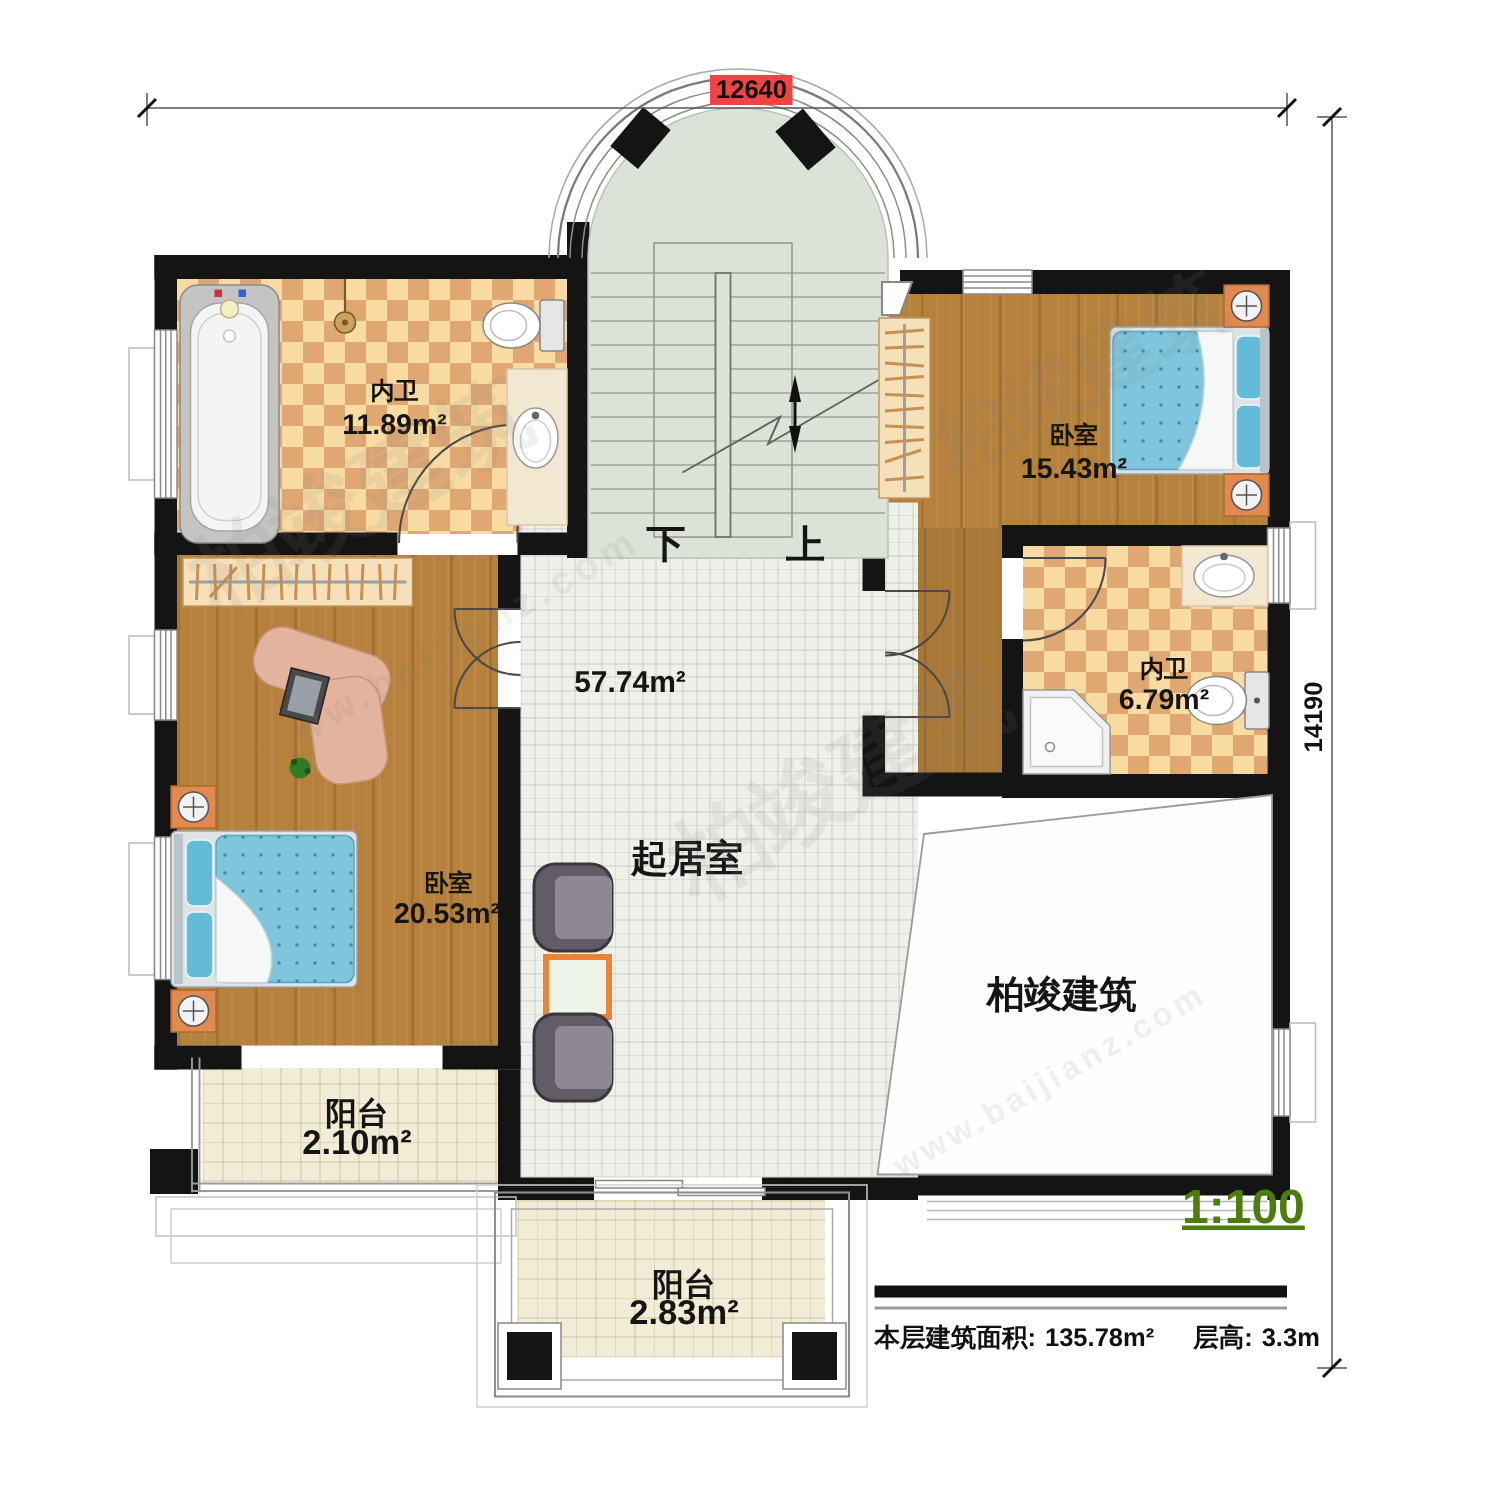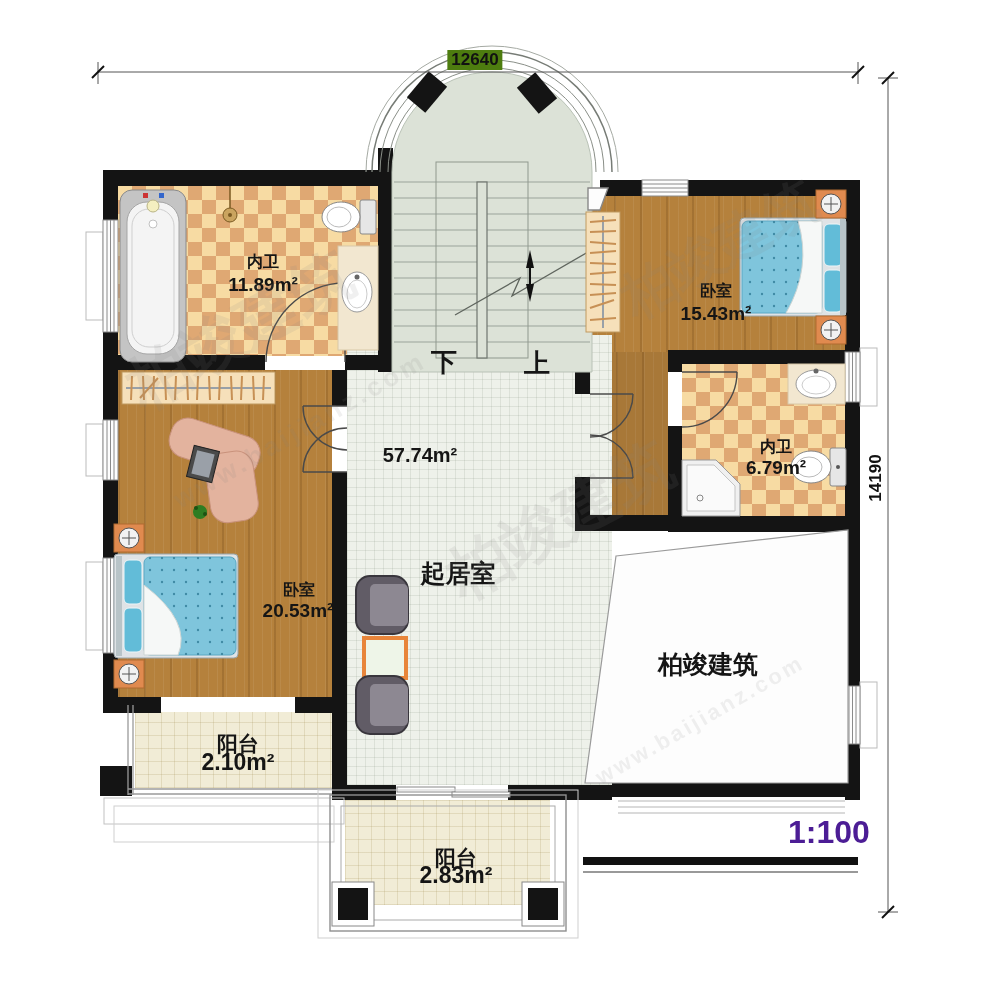--- a/index.html
+++ b/index.html
@@ -25,21 +25,21 @@
       repeating-linear-gradient(0deg, rgba(160,140,80,.20) 0 1px, transparent 1px 13px),
       repeating-linear-gradient(90deg, rgba(160,140,80,.20) 0 1px, transparent 1px 13px);}
   .wall{position:absolute;background:#141414;}
   svg.overlay{position:absolute;left:0;top:0;}
   .lbl{position:absolute;transform:translate(-50%,-50%);font-weight:bold;color:#151515;white-space:nowrap;line-height:1;}
   .fs17{font-size:23px}.fs19{font-size:19px}.fs20{font-size:20px}.fs21{font-size:21px}
   .fs24{font-size:16px}.fs25{font-size:25px}.fs26{font-size:26px}
   .dim{position:absolute;font-weight:bold;font-size:17px;color:#111;white-space:nowrap;}
   .dim-v{transform:translate(-50%,-50%) rotate(-90deg);}
   .title-big{position:absolute;left:583px;top:804px;font-size:45px;font-weight:bold;color:#111;letter-spacing:2px;}
-  .title-scale{position:absolute;left:788px;top:814px;font-size:32px;font-weight:bold;color:#4c1d95;}
+  .title-scale{position:absolute;left:788px;top:786px;font-size:32px;font-weight:bold;color:#4d7c0f;text-decoration:underline;}
   .bar{position:absolute;background:#111;}
   .info{position:absolute;left:583px;top:880px;font-size:17px;font-weight:bold;color:#111;white-space:nowrap;}
   .info span{margin-right:6px;}
   .info .gap{margin-right:26px;}
   .wm{position:absolute;transform:translate(-50%,-50%) rotate(-30deg);color:rgba(130,130,130,.12);font-weight:bold;pointer-events:none;white-space:nowrap;}
 </style>
 </head>
 <body>
 
 <div id="canvas">
@@ -378,26 +378,29 @@
   <div class="lbl fs20" style="left:420px;top:455px;">57.74m²</div>
   <div class="lbl fs25" style="left:458px;top:573px;">起居室</div>
   <div class="lbl fs25" style="left:708px;top:664px;">柏竣建筑</div>
   <div class="lbl fs21" style="left:238px;top:743px;">阳台</div>
   <div class="lbl fs17" style="left:238px;top:762px;">2.10m²</div>
   <div class="lbl fs21" style="left:456px;top:857px;">阳台</div>
   <div class="lbl fs17" style="left:456px;top:875px;">2.83m²</div>
   <div class="lbl fs26" style="left:444px;top:362px;">下</div>
   <div class="lbl fs26" style="left:537px;top:363px;">上</div>
 
-  <div class="dim" style="left:475px;top:50px;transform:translateX(-50%);background:#4d7c0f;padding:0 4px;">12640</div>
+  <div class="dim" style="left:501px;top:50px;transform:translateX(-50%);background:#ef4444;padding:0 4px;">12640</div>
   <div class="dim dim-v" style="left:876px;top:478px;background:#fff;padding:0 4px;">14190</div>
 
   <div class="title-scale">1:100</div>
   <div class="bar" style="left:583px;top:857px;width:275px;height:8px;"></div>
   <div class="bar" style="left:583px;top:871px;width:275px;height:2px;background:#999;"></div>
+  <div class="info">
+    <span>本层建筑面积:</span><span class="gap">135.78m²</span><span>层高:</span><span>3.3m</span>
+  </div>
 
   <div class="wm" style="left:240px;top:330px;font-size:62px;">柏竣建筑</div>
   <div class="wm" style="left:300px;top:430px;font-size:26px;letter-spacing:4px;">www.baijianz.com</div>
   <div class="wm" style="left:560px;top:520px;font-size:62px;">柏竣建筑</div>
   <div class="wm" style="left:700px;top:720px;font-size:22px;letter-spacing:3px;">www.baijianz.com</div>
   <div class="wm" style="left:720px;top:250px;font-size:54px;">柏竣建筑</div>
 
 </div>
 
 </body></html>

